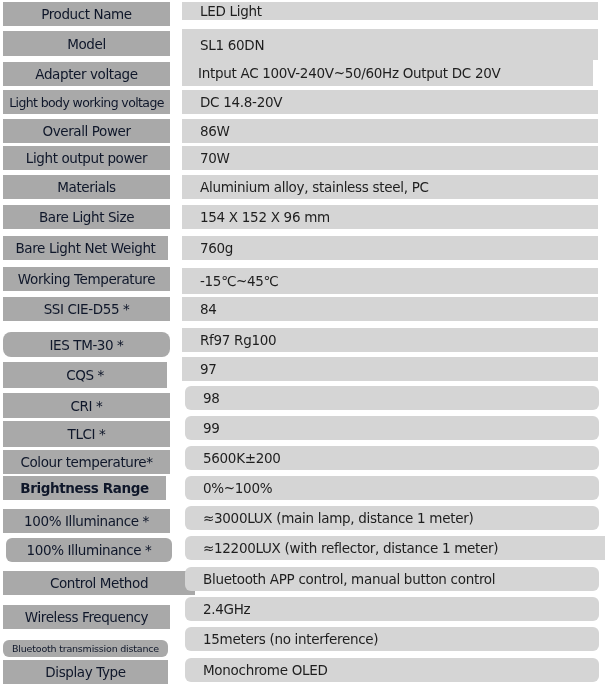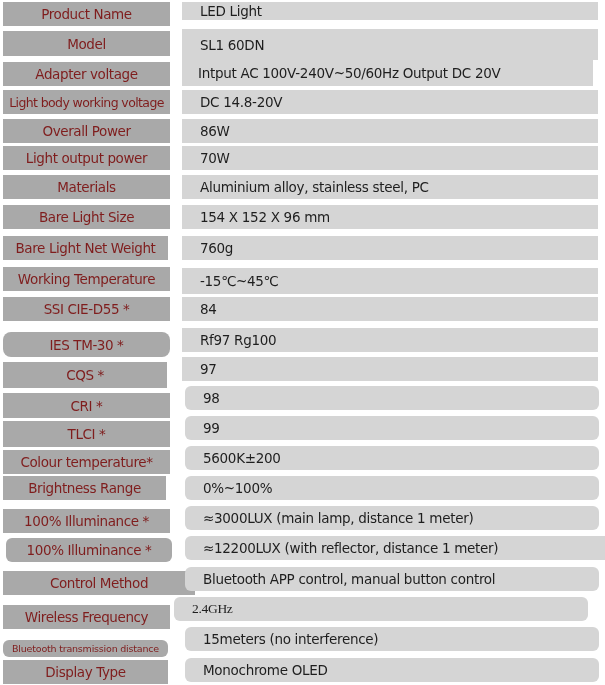--- a/index.html
+++ b/index.html
@@ -1,19 +1,19 @@
 <!DOCTYPE html>
 <html><head>
 <meta charset="utf-8">
 <style>
   html, body { margin: 0; padding: 0; background: #ffffff; }
   body { width: 605px; height: 685px; position: relative; overflow: hidden;
          font-family: "DejaVu Sans", "Liberation Sans", sans-serif; }
   .spec-table { position: absolute; left: 0; top: 0; width: 605px; height: 685px; }
-  .label-cell { position: absolute; background: #a9a9a9; color: #7f1d1d;
+  .label-cell { position: absolute; background: #a9a9a9; color: #0f172a;
     display: flex; align-items: center; justify-content: center;
     font-size: 13.5px; letter-spacing: -0.4px; white-space: nowrap; box-sizing: border-box; }
   .value-cell { position: absolute; background: #d5d5d5; color: #1e1e1e;
     display: flex; align-items: center; padding-left: 18px;
     font-size: 13.5px; letter-spacing: -0.3px; white-space: nowrap; box-sizing: border-box; }
   .rounded { border-radius: 6px; }
   .small { font-size: 9.5px; letter-spacing: -0.2px; border-radius: 6px; }
 </style>
 </head>
 <body>
@@ -61,34 +61,34 @@
 
   <div class="label-cell" style="left:3px;top:393px;width:167px;height:25px;">CRI *</div>
   <div class="value-cell rounded" style="left:185px;top:386px;width:414px;height:24px;">98</div>
 
   <div class="label-cell" style="left:3px;top:421px;width:167px;height:26px;">TLCI *</div>
   <div class="value-cell rounded" style="left:185px;top:416px;width:414px;height:24px;">99</div>
 
   <div class="label-cell" style="left:3px;top:450px;width:167px;height:24px;">Colour temperature*</div>
   <div class="value-cell rounded" style="left:185px;top:446px;width:414px;height:24px;">5600K±200</div>
 
-  <div class="label-cell" style="left:3px;top:476px;width:163px;height:24px;">Brightness Range</div>
+  <div class="label-cell" style="left:3px;top:476px;width:163px;height:24px;font-weight:bold;">Brightness Range</div>
   <div class="value-cell rounded" style="left:185px;top:476px;width:414px;height:24px;">0%~100%</div>
 
   <div class="label-cell" style="left:3px;top:509px;width:167px;height:24px;">100% Illuminance *</div>
   <div class="value-cell rounded" style="left:185px;top:506px;width:414px;height:24px;">≈3000LUX (main lamp, distance 1 meter)</div>
 
   <div class="label-cell rounded" style="left:6px;top:538px;width:166px;height:24px;">100% Illuminance *</div>
   <div class="value-cell rounded" style="left:185px;top:536px;width:466px;height:24px;">≈12200LUX (with reflector, distance 1 meter)</div>
 
   <div class="label-cell" style="left:3px;top:571px;width:192px;height:24px;">Control Method</div>
   <div class="value-cell rounded" style="left:185px;top:567px;width:414px;height:24px;">Bluetooth APP control, manual button control</div>
 
   <div class="label-cell" style="left:3px;top:605px;width:167px;height:24px;">Wireless Frequency</div>
-  <div class="value-cell rounded" style="left:174px;top:597px;width:414px;height:24px;font-family:Liberation Serif, serif;">2.4GHz</div>
+  <div class="value-cell rounded" style="left:185px;top:597px;width:414px;height:24px;">2.4GHz</div>
 
   <div class="label-cell small" style="left:3px;top:640px;width:165px;height:17px;">Bluetooth transmission distance</div>
   <div class="value-cell rounded" style="left:185px;top:627px;width:414px;height:24px;">15meters (no interference)</div>
 
   <div class="label-cell" style="left:3px;top:660px;width:165px;height:24px;">Display Type</div>
   <div class="value-cell rounded" style="left:185px;top:658px;width:414px;height:24px;">Monochrome OLED</div>
 
 </div>
 
 </body></html>

